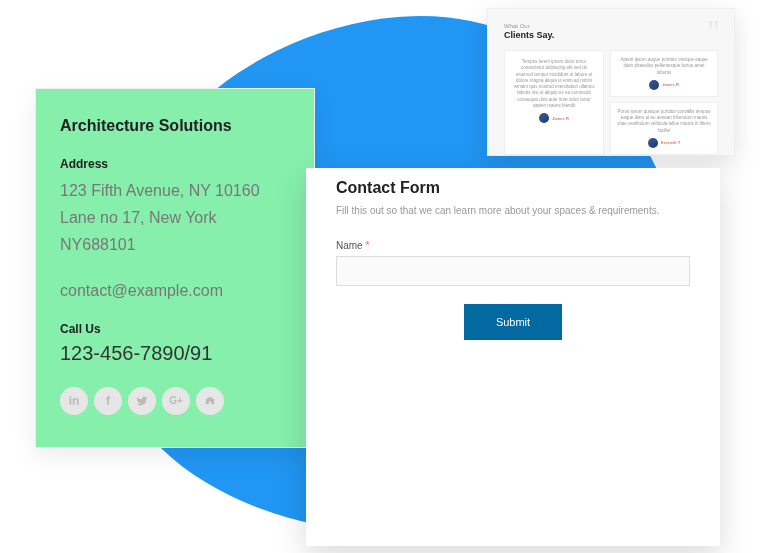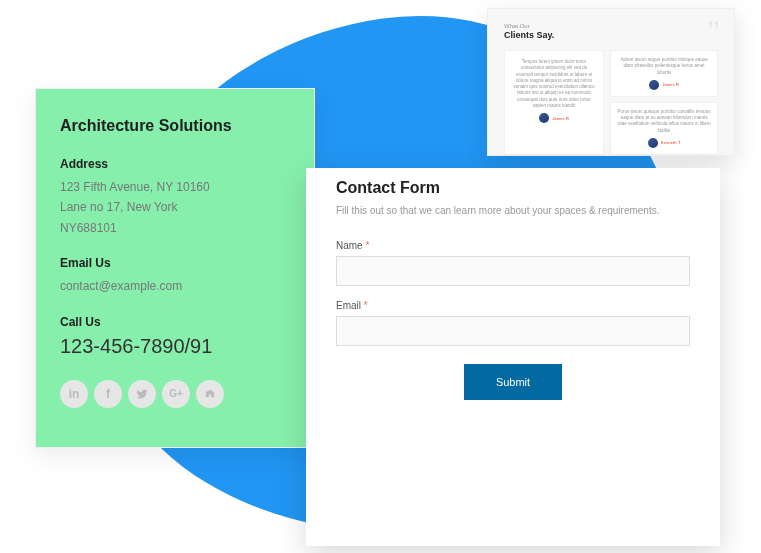--- a/index.html
+++ b/index.html
@@ -41,21 +41,21 @@
       margin-bottom: 22px;
     }
     .info-section { margin-bottom: 18px; }
     .info-label {
       font-size: 12px;
       font-weight: 600;
       color: #222;
       margin-bottom: 6px;
     }
     .info-text {
-      font-size: 12px;
+      font-size: 16px;
       color: #777;
       line-height: 1.7;
     }
     .phone-big {
       font-size: 20px;
       color: #333;
       font-weight: 400;
       margin-top: 2px;
     }
     .social-row {
@@ -223,21 +223,20 @@
   <h2>Architecture Solutions</h2>
 
   <div class="info-section">
     <div class="info-label">Address</div>
     <div class="info-text">123 Fifth Avenue, NY 10160</div>
     <div class="info-text">Lane no 17, New York</div>
     <div class="info-text">NY688101</div>
   </div>
 
   <div class="info-section">
-    <div class="info-label">Email Us</div>
     <div class="info-text">contact@example.com</div>
   </div>
 
   <div class="info-section">
     <div class="info-label">Call Us</div>
     <div class="phone-big">123-456-7890/91</div>
   </div>
 
   <div class="social-row">
     <div class="social-icon">in</div>
@@ -291,22 +290,16 @@
   <h2>Contact Form</h2>
   <div class="form-subtitle">Fill this out so that we can learn more about your spaces &amp; requirements.</div>
 
   <div class="form-field">
     <label class="form-label">
       <span>Name</span> <span class="required">*</span>
     </label>
     <input type="text" class="form-input" style="">
   </div>
 
-  <div class="form-field">
-    <label class="form-label">
-      <span>Email</span> <span class="required">*</span>
-    </label>
-    <input type="text" class="form-input" style="">
-  </div>
 
 
   <button class="submit-btn">Submit</button>
 </div>
 
 </body></html>

